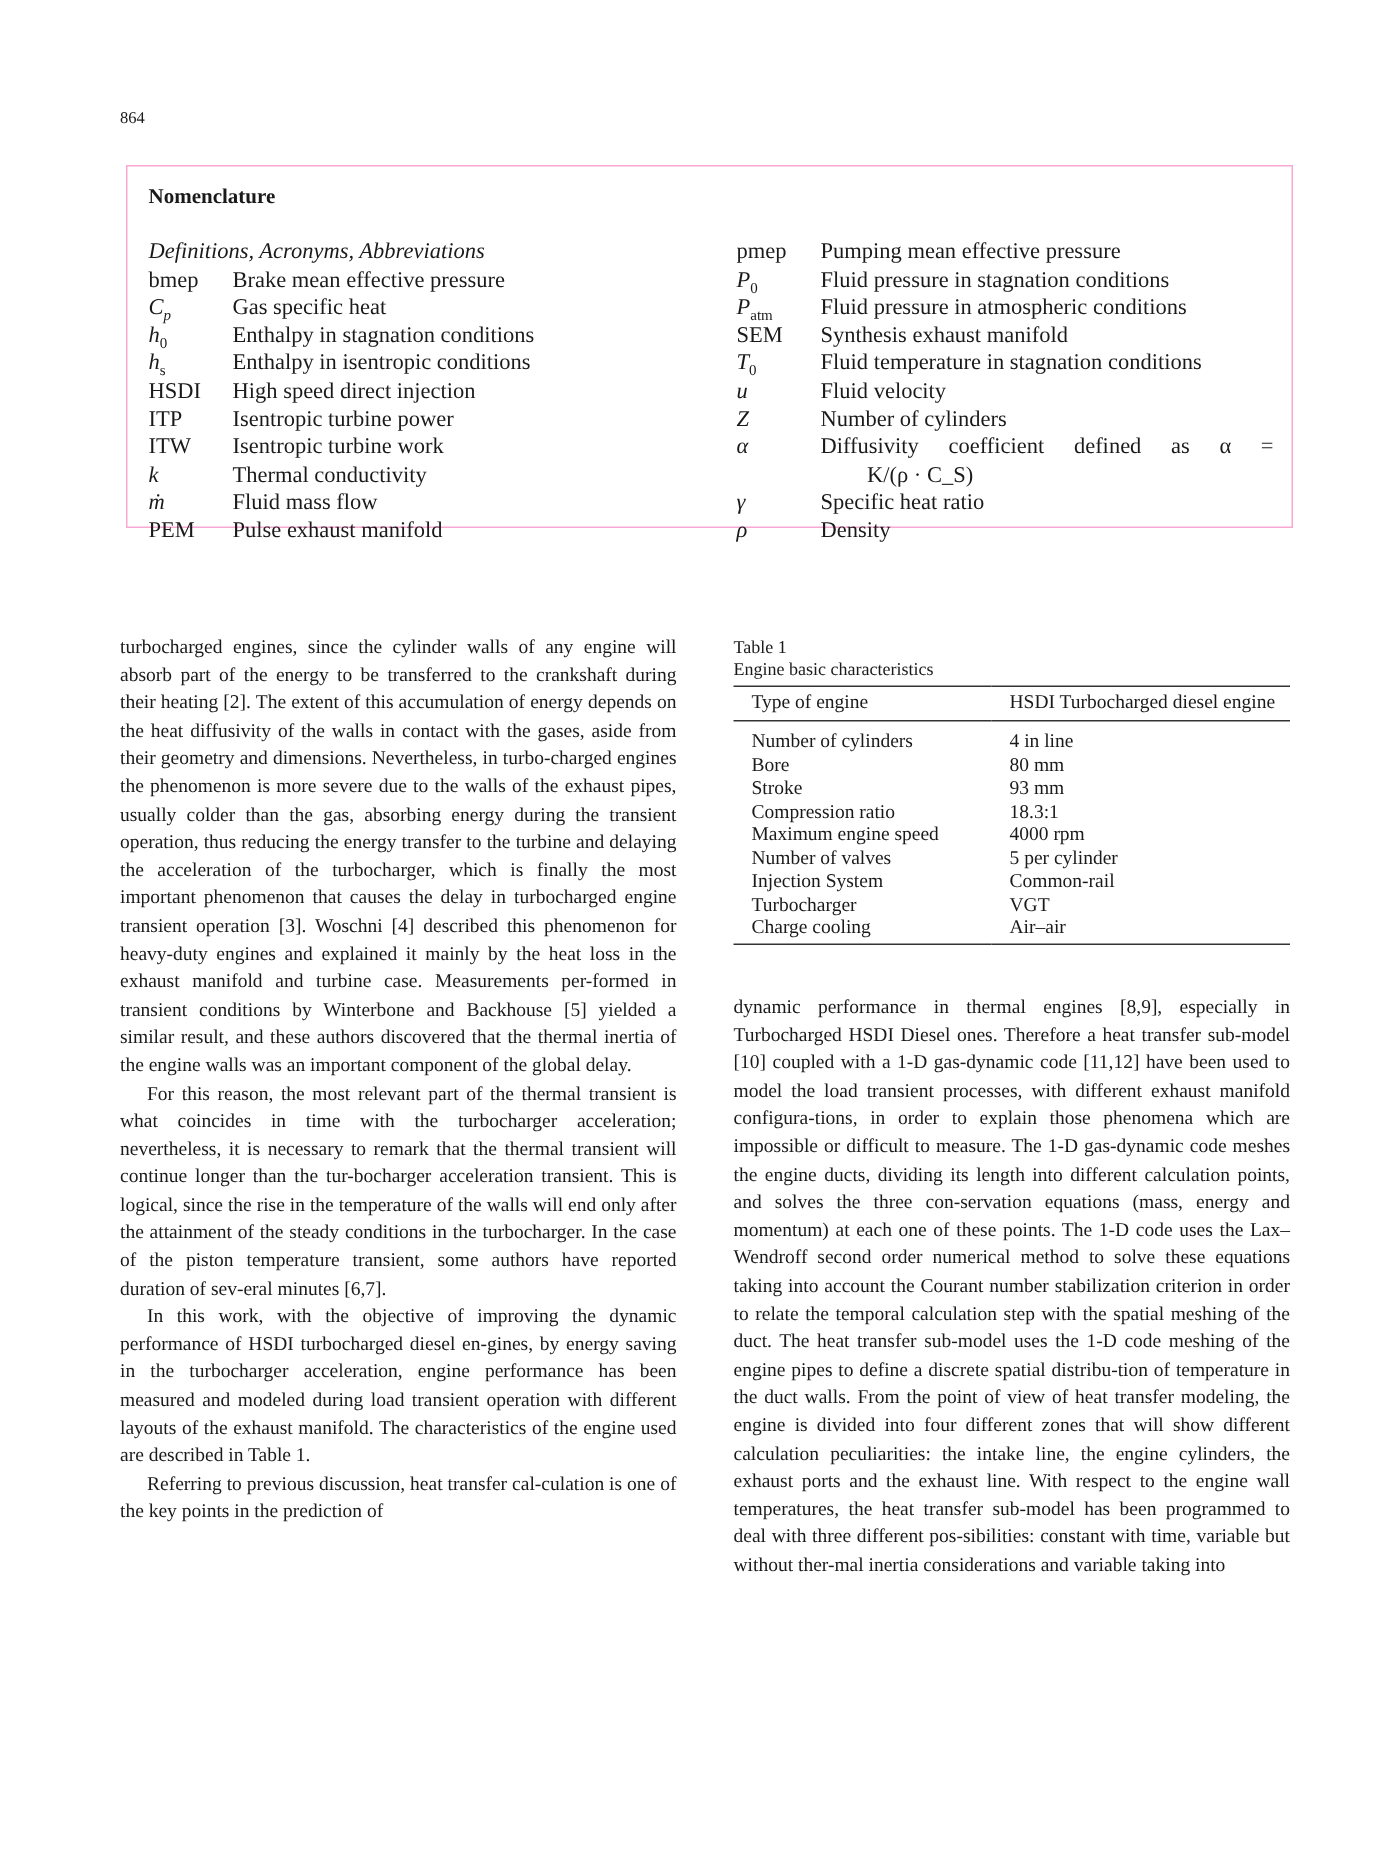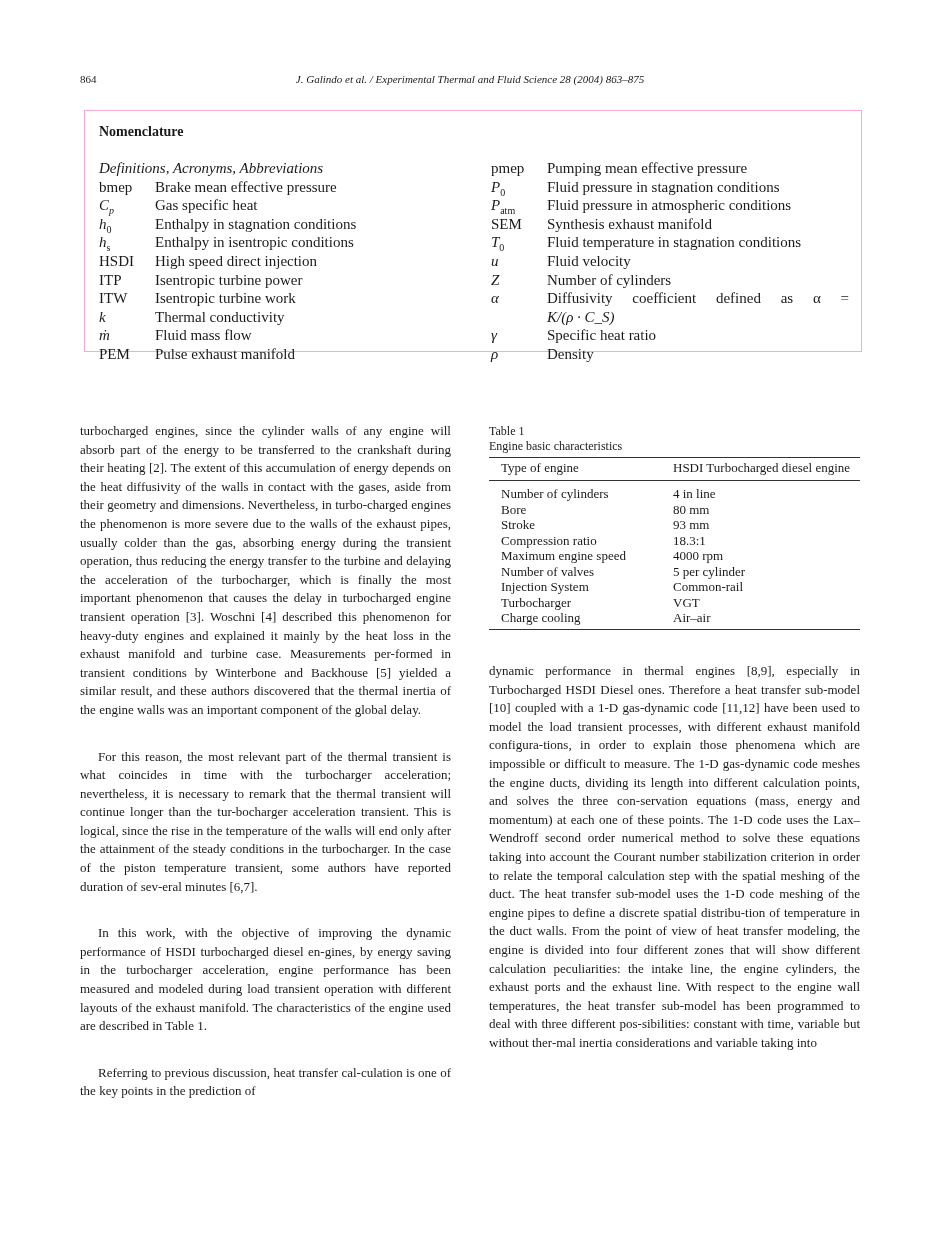--- a/index.html
+++ b/index.html
@@ -21,40 +21,39 @@
   .nom-sym { width: 56px; flex: none; }
   .nom-sym.it { font-style: italic; }
   .nom-def { flex: 1; }
   .nom-def.justify { text-align: justify; text-align-last: justify; }
   sub { font-size: 10px; line-height: 0; }
 
   .col { position: absolute; font-size: 13px; line-height: 18.6px; text-align: justify; }
   .col.left { left: 80px; top: 422px; width: 371px; }
   .col.right { left: 489px; top: 662px; width: 371px; }
   .col p { margin: 0; }
-  .col p.indent { text-indent: 18px; margin-top: 28px; }
+  .col p.indent { text-indent: 18px; }
   .col p.first { text-indent: 0; }
 
   .table-block { position: absolute; left: 489px; top: 424px; width: 371px; font-size: 12px; }
   .table-label { line-height: 15px; }
   .table-caption { line-height: 15px; margin-bottom: 3px; }
   table { border-collapse: collapse; width: 100%; font-size: 13px; }
   thead tr th { font-weight: normal; text-align: left; padding: 2px 0 4px 12px;
                 border-top: 1.5px solid #333; border-bottom: 1px solid #333; }
   tbody td { padding: 0 0 0 12px; line-height: 15.5px; }
   tbody tr:first-child td { padding-top: 5px; }
   tbody tr:last-child td { padding-bottom: 3px; border-bottom: 1.5px solid #333; }
   td.c1, th.c1 { width: 160px; }
 </style>
 </head>
 <body>
 
 <div class="running-head">
   <span class="page-number">864</span>
-  <span class="journal-ref">J. Galindo et al. / Experimental Thermal and Fluid Science 28 (2004) 863–875</span>
 </div>
 
 <div class="nomenclature">
   <div class="nom-title">Nomenclature</div>
   <div class="nom-col left">
     <div class="nom-heading">Definitions, Acronyms, Abbreviations</div>
     <div id="nom-left">
         <div class="nom-row">
           <span class="nom-sym"><span>bmep</span></span>
           <span class="nom-def">Brake mean effective pressure</span>
@@ -126,21 +125,21 @@
         <div class="nom-row">
           <span class="nom-sym it"><span>Z</span></span>
           <span class="nom-def">Number of cylinders</span>
         </div>
         <div class="nom-row">
           <span class="nom-sym it"><span>α</span></span>
           <span class="nom-def justify">Diffusivity coefficient defined as α =</span>
         </div>
         <div class="nom-row">
           <span class="nom-sym"></span>
-          <span class="nom-def" style="font-style: italic;">K/(ρ · C_S)</span>
+          <span class="nom-def" style=" margin-left: 31px;">K/(ρ · C_S)</span>
         </div>
         <div class="nom-row">
           <span class="nom-sym it"><span>γ</span></span>
           <span class="nom-def">Specific heat ratio</span>
         </div>
         <div class="nom-row">
           <span class="nom-sym it"><span>ρ</span></span>
           <span class="nom-def">Density</span>
         </div>
       </div>

